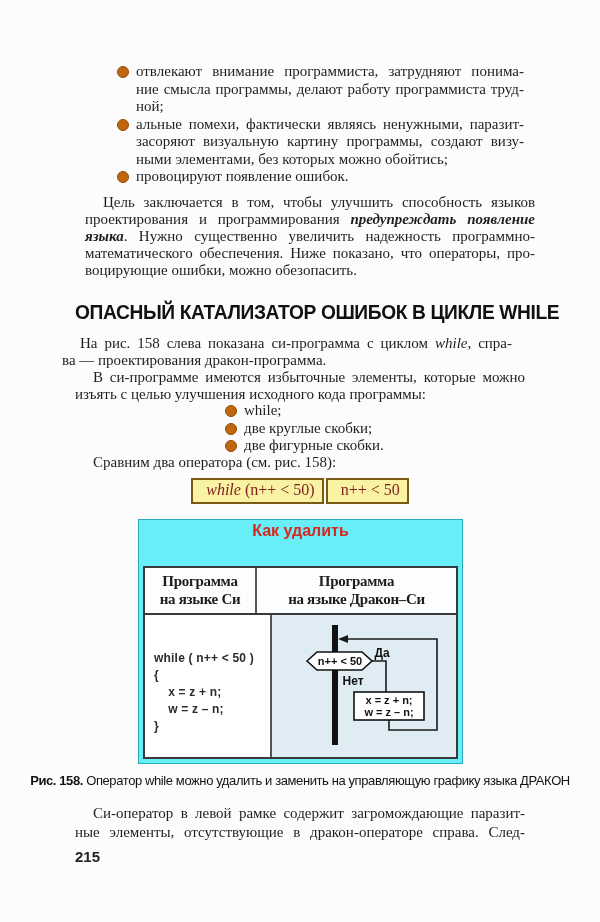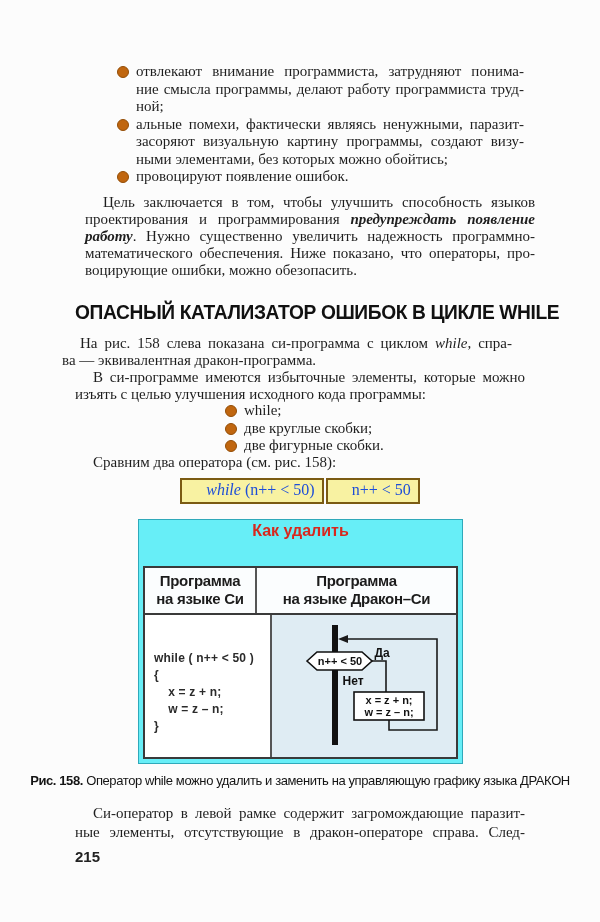--- a/index.html
+++ b/index.html
@@ -27,32 +27,32 @@
   .heading{left:75px; top:301px; margin:0; width:470px;
     font-family:"Liberation Sans", sans-serif; font-size:20px; font-weight:bold;
     letter-spacing:-0.4px; color:#111; transform:scaleX(0.96); transform-origin:left top;
     white-space:nowrap;}
   .p2{left:62px; top:335px;}
   .p3{left:75px; top:369px;}
   .p4{left:75px; top:454px;}
   
   .code-row{left:0; top:478px; width:600px; text-align:center;}
   .code-box{display:inline-block; background:#f8f2a2; border:2px solid #7b5b13;
-    padding:0px 7px 2px 24px; margin:0 1px; font-size:16px; line-height:20px; color:#1d4ed8;}
+    padding:0px 7px 2px 13px; margin:0 1px; font-size:16px; line-height:20px; color:#7f1d1d;}
   .code-box .tline{display:inline; text-align:left;}
   
   .figure{left:138px; top:519px; width:325px; height:245px;
     background:#67eef7; border:1px solid #2fa9ba; box-sizing:border-box;}
   .fig-banner{height:46px; text-align:center; font-family:Liberation Sans, sans-serif;}
   .fig-sub{font-size:16px; font-weight:bold; color:#d8271d; line-height:17px; padding-top:2px;}
   .fig-big{font-size:29px; font-weight:bold; color:#0c0c0c; line-height:27px; letter-spacing:0px;}
   .fig-table{position:absolute; left:4px; right:4px; top:46px; bottom:4px;
     border:2px solid #3a3a3a; display:flex; flex-direction:column; background:#fff;}
   .fig-head{display:flex; border-bottom:2px solid #3a3a3a; background:#fbfdfe; height:45px;}
-  .hcell{font-family:Liberation Sans, sans-serif; font-weight:bold; font-size:15px;
+  .hcell{font-family:Liberation Serif, serif; font-weight:bold; font-size:15px;
     line-height:18px; text-align:center; white-space:pre-line; color:#1c1c1c; padding-top:4px;
     letter-spacing:-0.3px; box-sizing:border-box;}
   .hl{width:112px; border-right:2px solid #555;}
   .hr{flex:1;}
   .fig-body{display:flex; flex:1;}
   .bcell{box-sizing:border-box;}
   .bl{width:127px; border-right:2px solid #555; background:#fff;}
   .br{flex:1; background:#dfecf3; overflow:hidden;}
   .ccode{margin:0; padding:35px 0 0 9px; font-family:"Liberation Sans", sans-serif;
     font-weight:bold; font-size:12px; line-height:17px; color:#2b2b2b; white-space:pre;
@@ -93,30 +93,30 @@
         <span class="b-dot"></span>
         <div class="b-text">
           <div class="tline"><span>провоцируют появление ошибок.</span></div>
         </div>
       </div>
     </div>
 
   <div class="abs para p1">
       <div class="tline j ind"><span>Цель заключается в том, чтобы улучшить способность языков</span></div>
       <div class="tline j"><span>проектирования и программирования </span><span class="st-bi">предупреждать появление</span></div>
-      <div class="tline j"><span class="st-bi">работу</span><span>. Нужно существенно увеличить надежность программно-</span></div>
+      <div class="tline j"><span class="st-bi">языка</span><span>. Нужно существенно увеличить надежность программно-</span></div>
       <div class="tline j"><span>математического обеспечения. Ниже показано, что операторы, про-</span></div>
       <div class="tline"><span>воцирующие ошибки, можно обезопасить.</span></div>
     </div>
 
   <h2 class="abs heading">ОПАСНЫЙ КАТАЛИЗАТОР ОШИБОК В ЦИКЛЕ WHILE</h2>
 
   <div class="abs para p2">
       <div class="tline j ind"><span>На рис. 158 слева показана си-программа с циклом </span><span class="st-i">while</span><span>, спра-</span></div>
-      <div class="tline"><span>ва — эквивалентная дракон-программа.</span></div>
+      <div class="tline"><span>ва — проектирования дракон-программа.</span></div>
     </div>
 
   <div class="abs para p3">
       <div class="tline j ind"><span>В си-программе имеются избыточные элементы, которые можно</span></div>
       <div class="tline"><span>изъять с целью улучшения исходного кода программы:</span></div>
     </div>
 
   <div class="abs list2">
       <div class="b-item">
         <span class="b-dot"></span>

